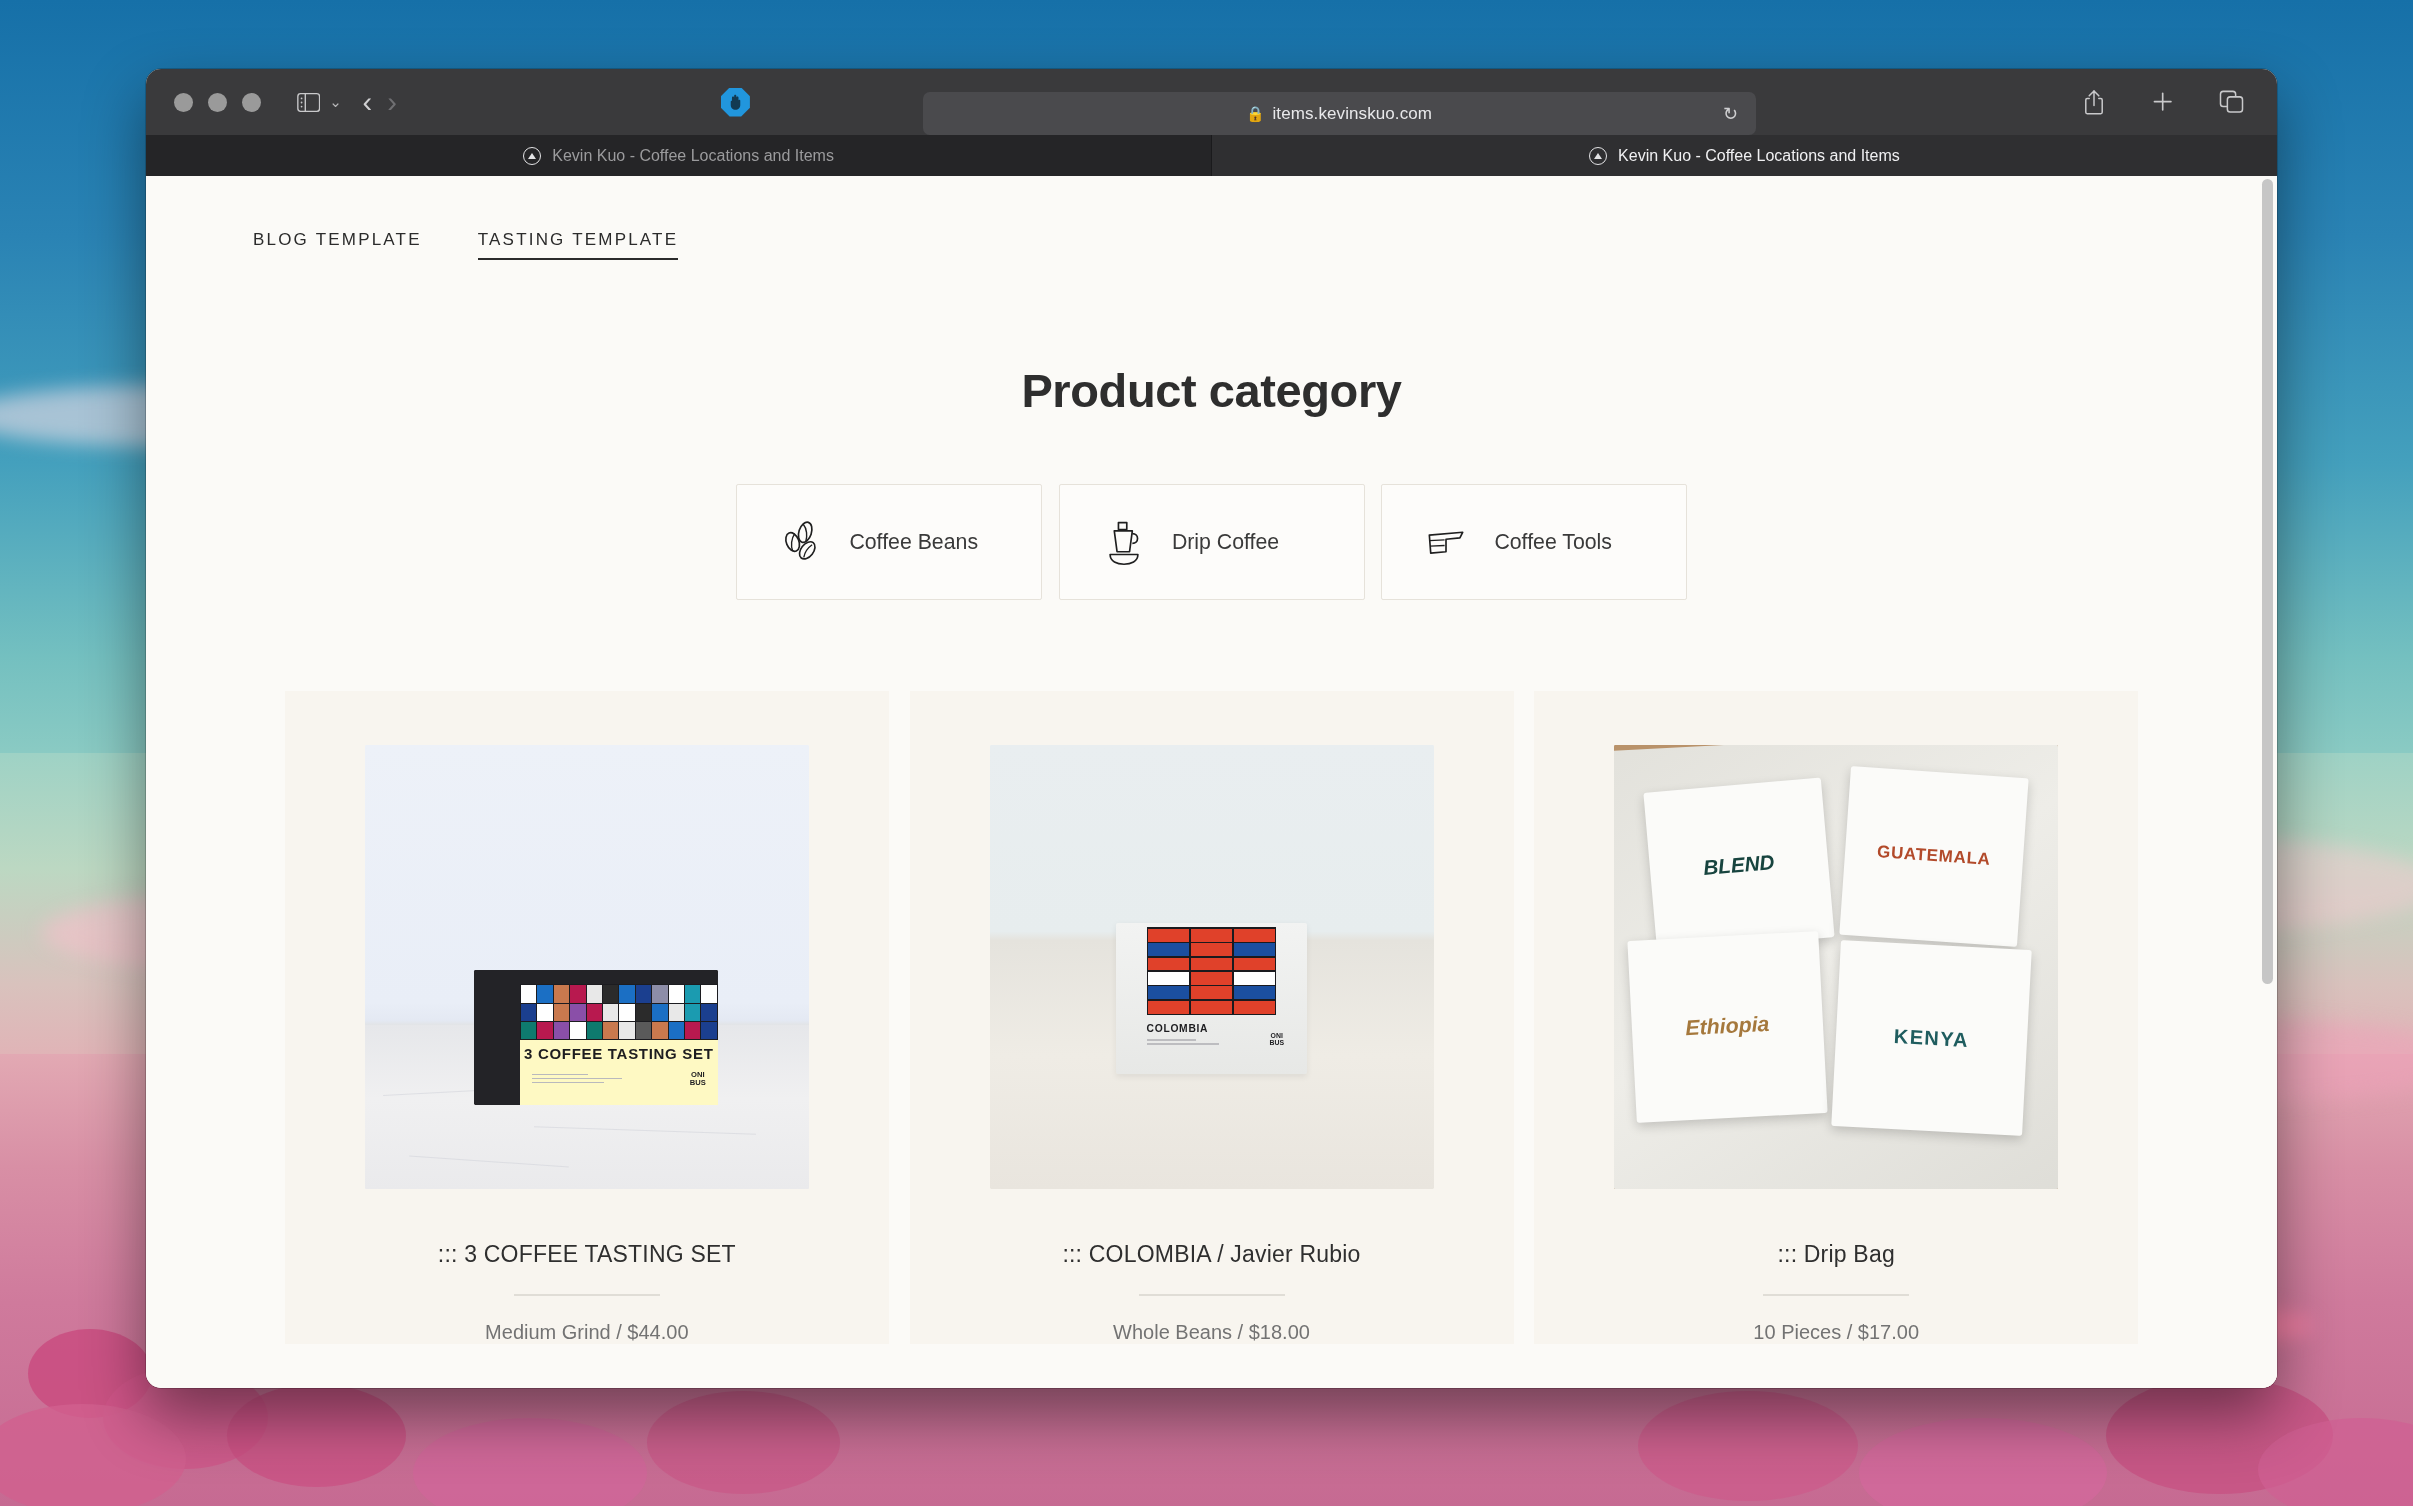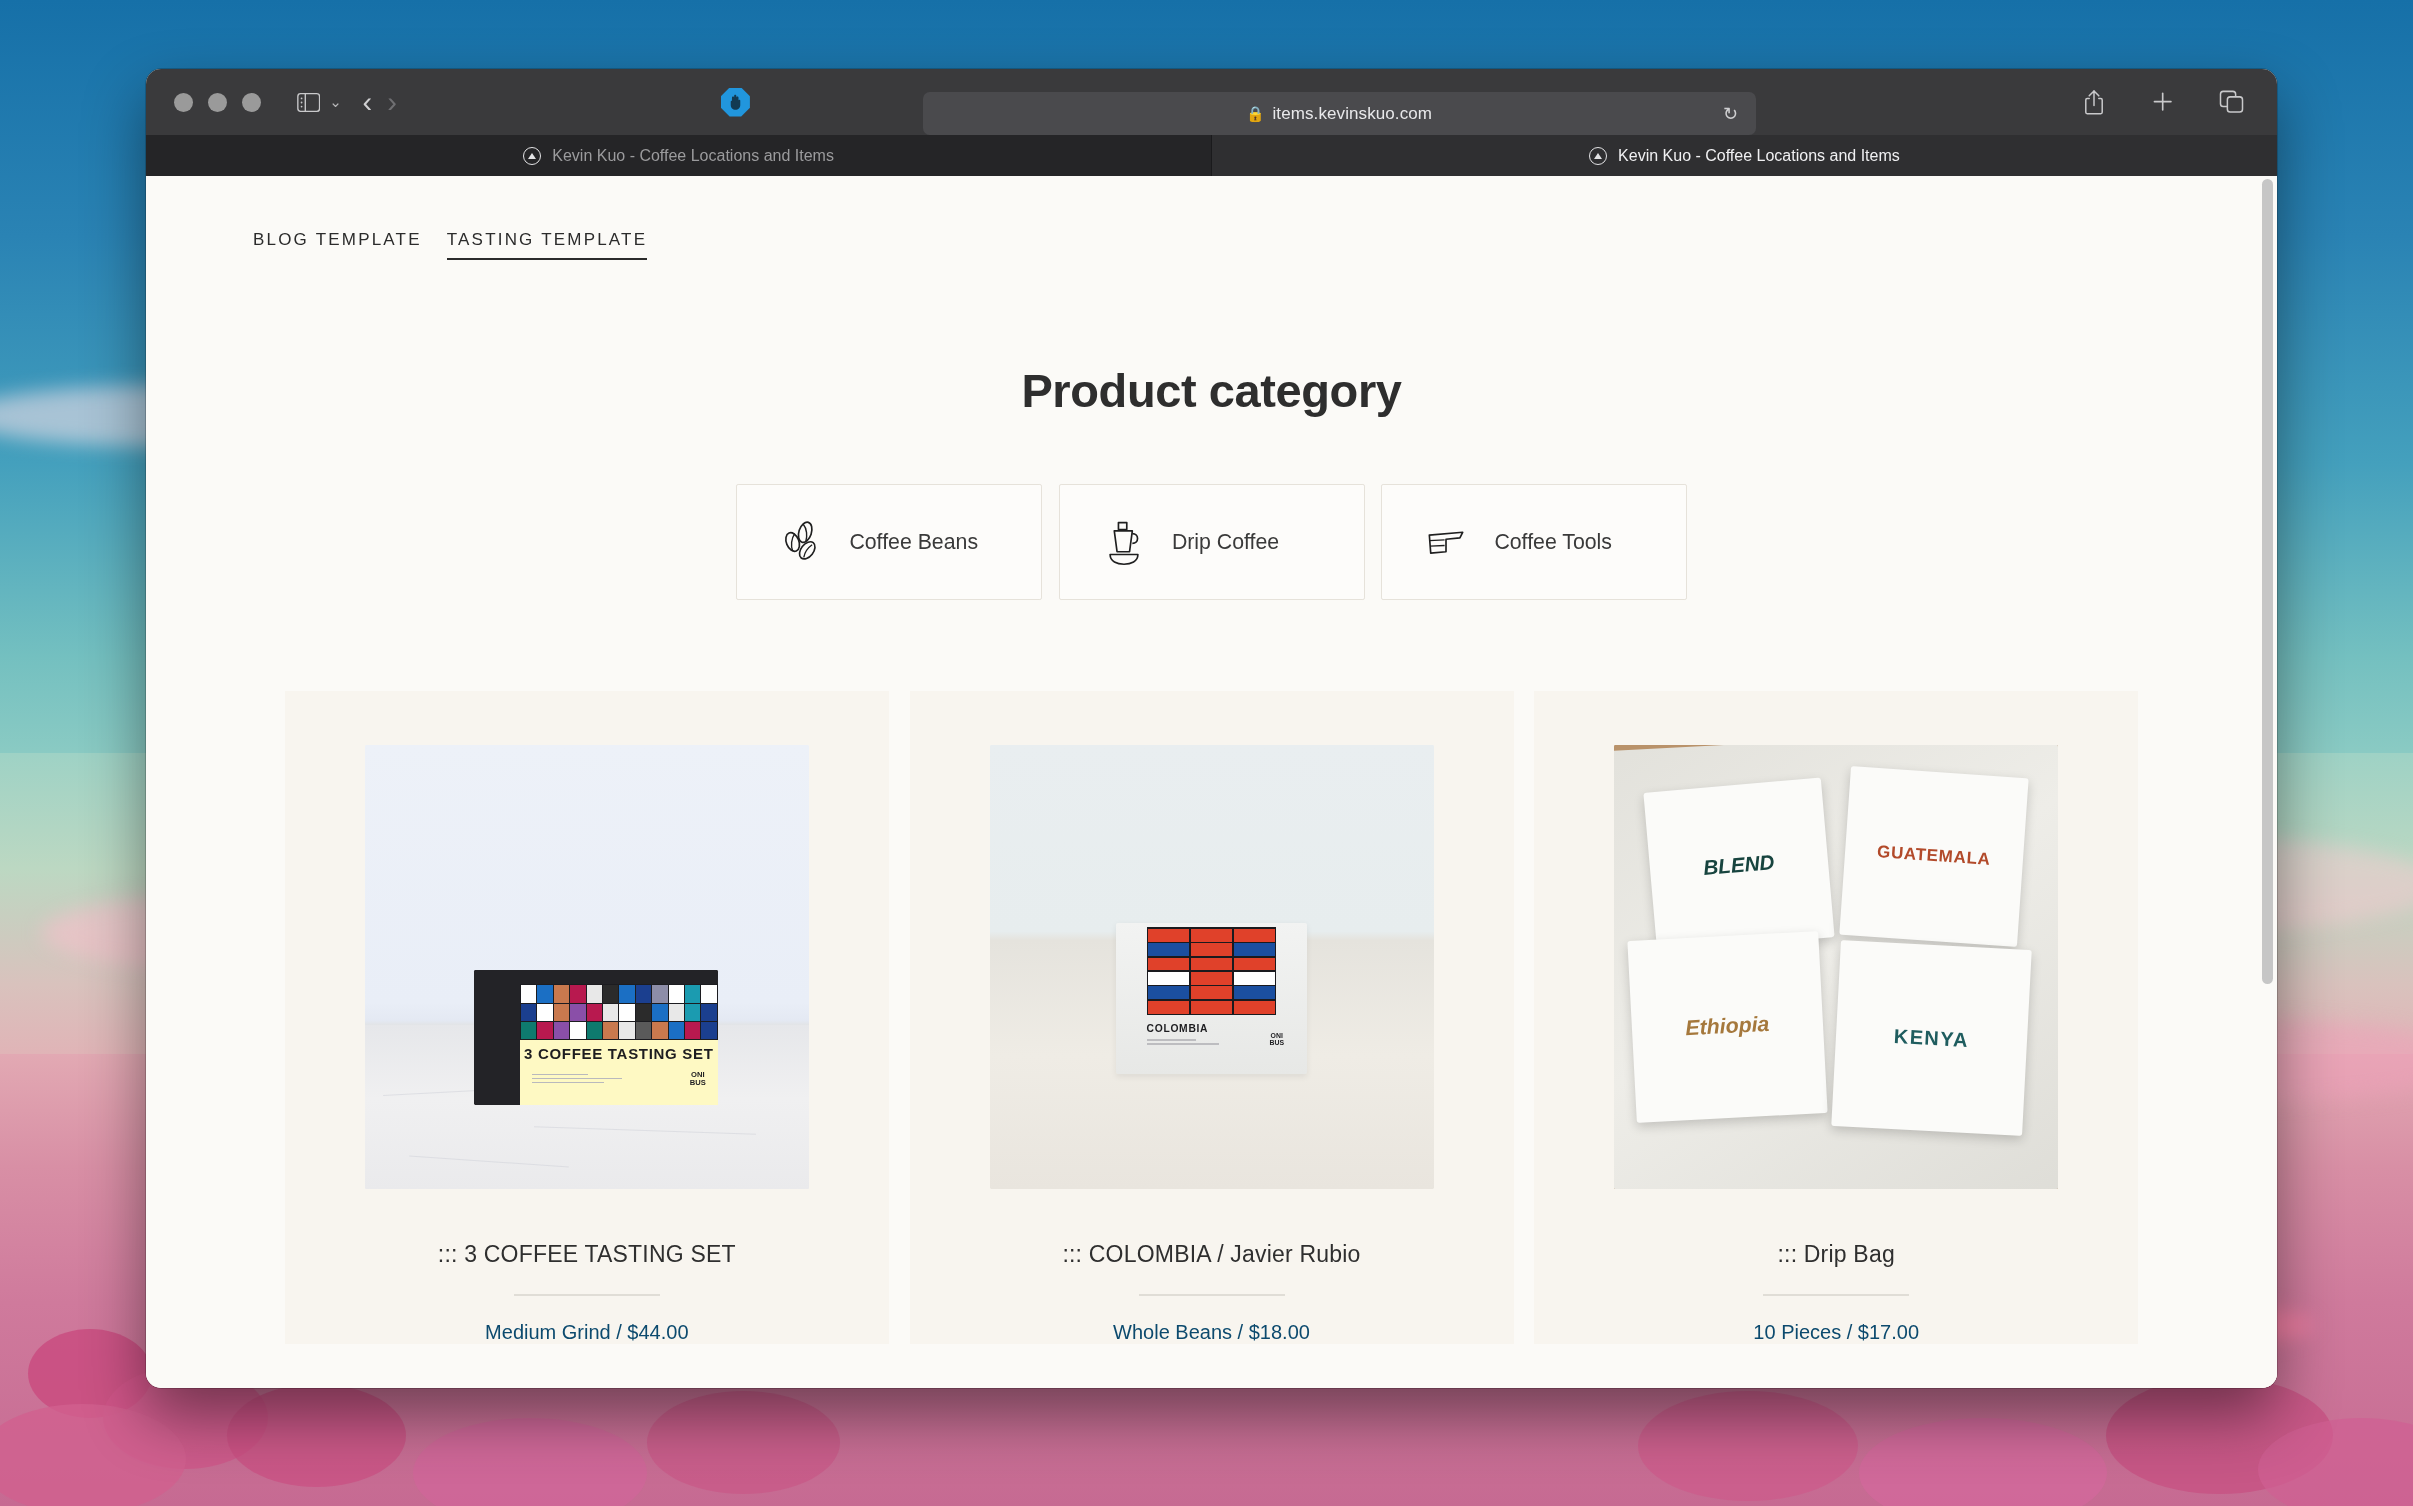--- a/index.html
+++ b/index.html
@@ -87,21 +87,21 @@
   .tab-title { font-size:16px; white-space:nowrap; overflow:hidden; text-overflow:ellipsis; }
   .tab.inactive .tab-title { color:#9b9b9d; }
   .tab.active .tab-title { color:#f0f0f2; }
   .tab-sep { width:0.7px; background:#1a1a1c; }
 
   
   .page {
     height:1212px; background:#fbfaf7; position:relative;
     overflow:hidden;
   }
-  .site-nav { display:flex; gap:25px; padding:54px 0 0 107px; }
+  .site-nav { display:flex; gap:56px; padding:54px 0 0 107px; }
   .site-nav a {
     font-size:17px; letter-spacing:2.2px; color:#2b2b2b; text-decoration:none;
     padding-bottom:8.3px; font-weight:400;
   }
   .site-nav a.active { border-bottom:2.1px solid #2b2b2b; }
 
   .hero { text-align:center; margin-top:103px; }
   .hero h1 { font-size:47px; font-weight:600; color:#2e2e2e; letter-spacing:-0.4px; }
   .hero .sub { font-size:20px; color:#6a6a6a; letter-spacing:1.8px; margin-top:18px; }
 
@@ -119,21 +119,21 @@
   .card {
     width:604px; background:#f8f5ef; padding:54px 0 0; text-align:center;
     position:relative;
   }
   .thumb {
     width:444px; height:444px; margin:0 auto; position:relative; overflow:hidden;
     border-radius:1.4px;
   }
   .card-title { font-size:23px; color:#2f2f2f; margin-top:52px; letter-spacing:0.2px; }
   .card-rule { width:146px; height:2.1px; background:#e0ddd6; margin:26px auto 0; }
-  .card-meta { font-size:20px; color:#0c4a6e; margin-top:25px; }
+  .card-meta { font-size:20px; color:#737373; margin-top:25px; }
 
   
   .t1 { background:linear-gradient(180deg,#edf1f8 0%,#e9eef7 58%,#e4e9f3 62%,#e2e4e7 63%,#e8e8ea 100%); }
   .t1 .marble { position:absolute; left:0; bottom:0; width:100%; height:37%;
     background:linear-gradient(180deg,#e6e7ea 0%,#f0f0f1 45%,#eaeaec 100%); }
   .t1 .vein { position:absolute; background:#cfd2d8; height:1.4px; opacity:.55; }
   .t1 .box {
     position:absolute; left:24.5%; top:50.5%; width:55%; height:30.5%;
     background:#232327; border-radius:1.4px;
   }

